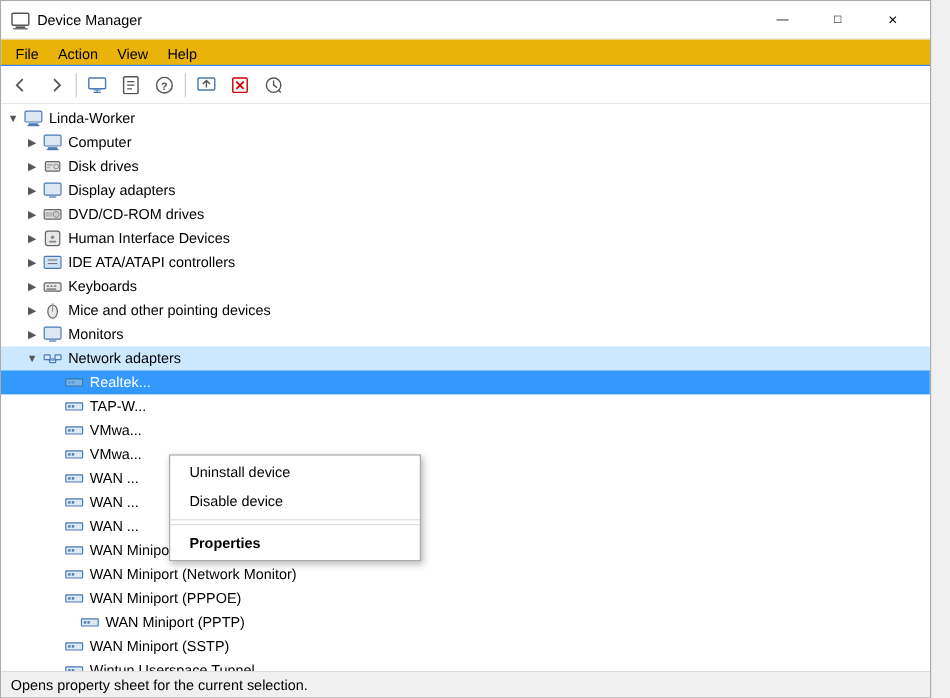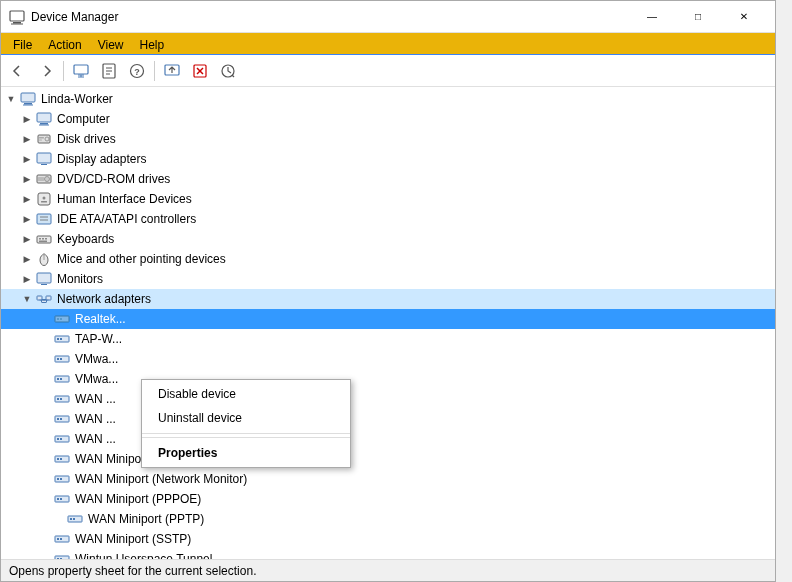--- a/index.html
+++ b/index.html
@@ -574,22 +574,22 @@
           <svg width="16" height="16" viewBox="0 0 16 16">
             <rect x="1" y="5" width="14" height="6" rx="0.5" fill="#dde8f5" stroke="#4a7ab5" stroke-width="1"></rect>
             <rect x="3" y="7" width="2" height="2" fill="#4a7ab5"></rect>
             <rect x="6" y="7" width="2" height="2" fill="#4a7ab5"></rect>
           </svg>
         </span>
         <span class="item-label">Wintun Userspace Tunnel</span>
       </div>
 
       <div class="context-menu">
+        <div class="ctx-item">Uninstall device</div>
         <div class="ctx-item">Disable device</div>
-        <div class="ctx-item">Uninstall device</div>
         <div class="ctx-separator"></div>
         <div class="ctx-separator"></div>
         <div class="ctx-item bold">Properties</div>
       </div>
 
     </div>
   </div>
 
   <div class="status-bar">
     <span>Opens property sheet for the current selection.</span>

